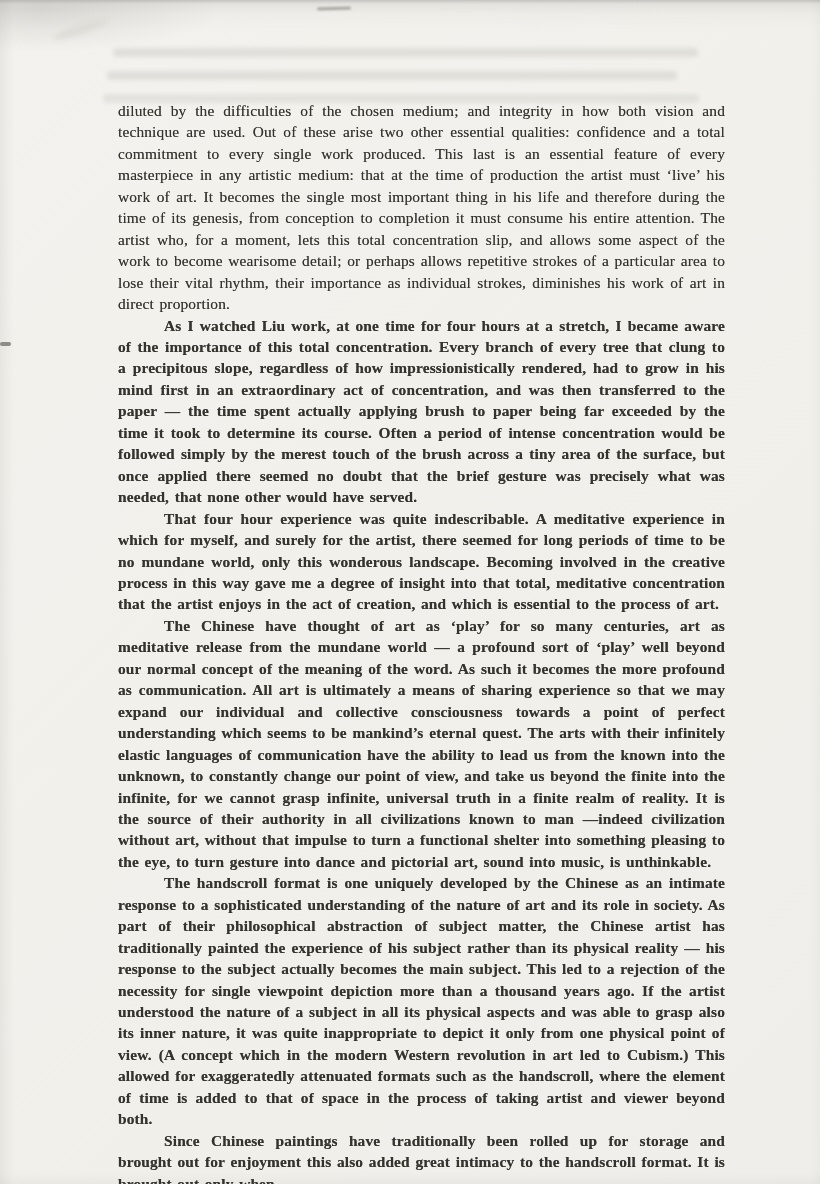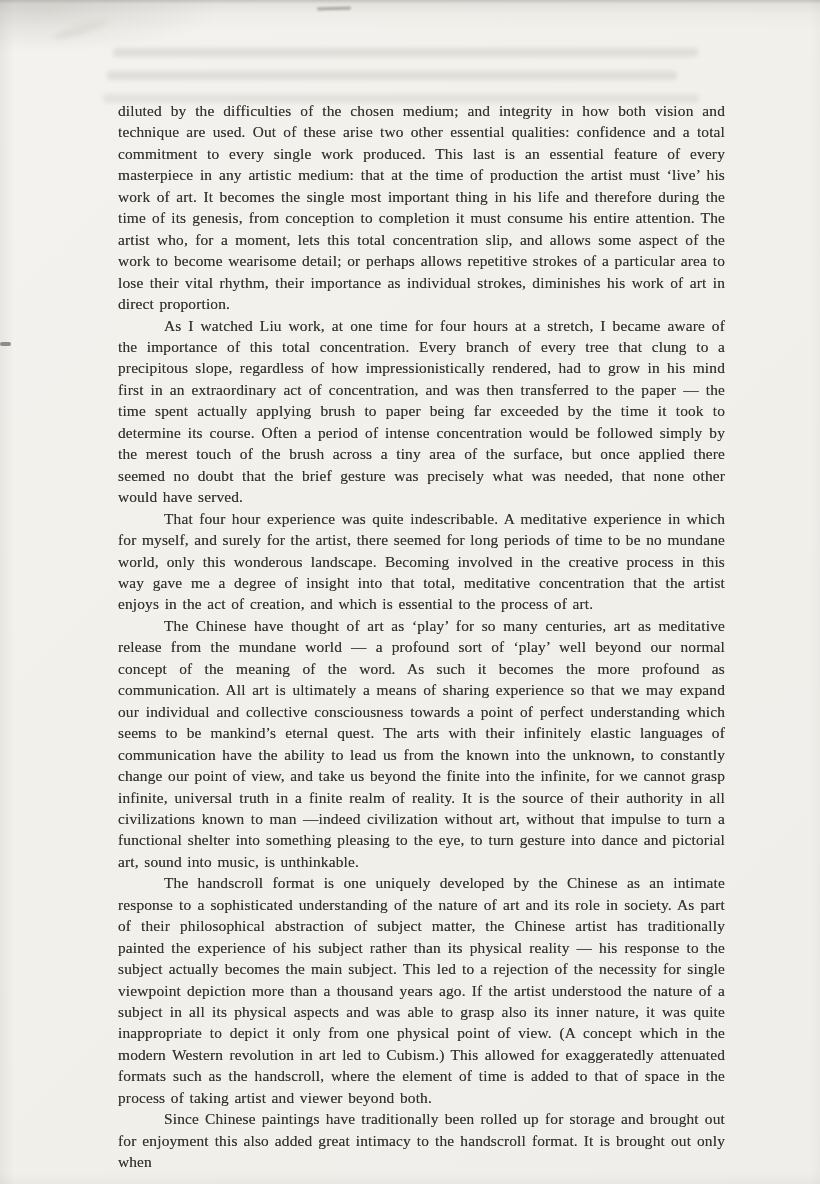--- a/index.html
+++ b/index.html
@@ -74,20 +74,21 @@
     margin: 0;
     font-size: 15.4px;
     line-height: 21.45px;
     text-align: justify;
     word-spacing: 0.10em;
     letter-spacing: 0.01em;
     text-shadow: 0 0 0.5px rgba(62,58,52,0.65);
   }
   .text-block p.indent {
     text-indent: 46px;
+    font-weight: bold;
   }
 </style>
 </head>
 <body>
 
 <div class="page">
 
   <div class="mark-top-dash"></div>
   <div class="mark-corner-crease"></div>
   <div class="mark-left-edge"></div>

